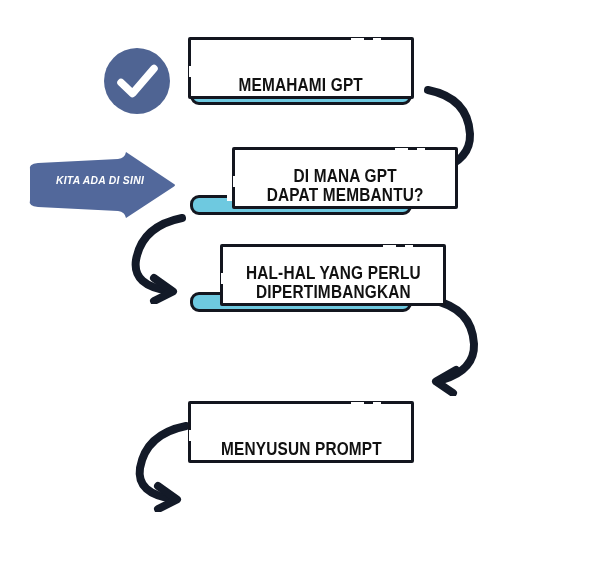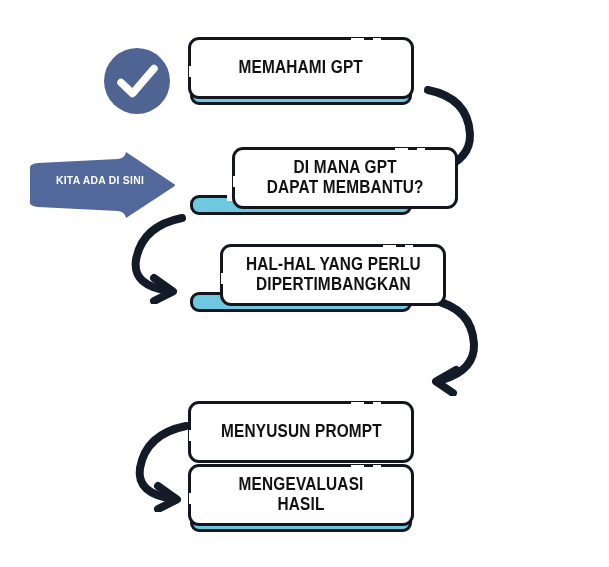--- a/index.html
+++ b/index.html
@@ -29,23 +29,23 @@
     width: 226px;
     box-sizing: border-box;
   }
   .step-card {
     position: relative;
     box-sizing: border-box;
     width: 226px;
     height: 62px;
     background: #ffffff;
     border: 3px solid #13161f;
-    border-radius: 11px;
+    border-radius: 2px;
     display: flex;
-    align-items: center;
+    align-items: flex-end;
     justify-content: center;
     z-index: 2;
   }
   .step-label {
     font-family: "Liberation Sans Narrow", "Liberation Sans", sans-serif;
     font-size: 17.5px;
     font-weight: 700;
     letter-spacing: 0.2px;
     line-height: 1.12;
     color: #111111;
@@ -87,20 +87,21 @@
     height: 68px;
   }
 
   
   .here-arrow {
     position: absolute;
     left: 26px;
     top: 148px;
     width: 152px;
     height: 74px;
+    font-style: italic;
   }
   .here-arrow-text {
     position: absolute;
     left: 22px;
     top: 26px;
     width: 104px;
     text-align: center;
     font-family: "Liberation Sans Narrow", "Liberation Sans", sans-serif;
     font-size: 11.5px;
     font-weight: 700;
@@ -178,32 +179,20 @@
       <div class="gap gap-bottom" style="left:34px; top:-3px;"></div>
     </div>
     <div class="step-card" style="border-color: rgb(19, 22, 31); margin-top: 37px;">
       <div class="gap gap-top"></div>
       <div class="gap gap-top2"></div>
       <div class="gap gap-left"></div>
       <div class="step-label" style="color: rgb(17, 17, 17);">MENYUSUN PROMPT</div>
     </div>
   </div>
 
-  <div class="step" style="left:188px; top:464px;">
-    <div class="step-shadow" style="background: rgb(110, 201, 224); border-color: rgb(19, 22, 31);">
-      <div class="gap gap-bottom" style="left:34px; top:-3px;"></div>
-    </div>
-    <div class="step-card" style="border-color: rgb(19, 22, 31);">
-      <div class="gap gap-top"></div>
-      <div class="gap gap-top2"></div>
-      <div class="gap gap-left"></div>
-      <div class="step-label" style="color: rgb(17, 17, 17);">MENGEVALUASI
-HASIL</div>
-    </div>
-  </div>
 
   <div class="connector" style="left:408px; top:76px;">
     <svg width="90" height="110" viewBox="0 0 90 110">
       <path d="M20 14 Q60 22 62 58 Q63 84 30 94" fill="none" stroke="#131a28" stroke-width="8" stroke-linecap="round"></path>
       <path d="M44 84 L24 95.5 L41 107" fill="none" stroke="#131a28" stroke-width="8" stroke-linecap="round" stroke-linejoin="round"></path>
     </svg>
   </div>
 
   <div class="connector" style="left:108px; top:208px;">
     <svg width="92" height="96" viewBox="0 0 92 96">

